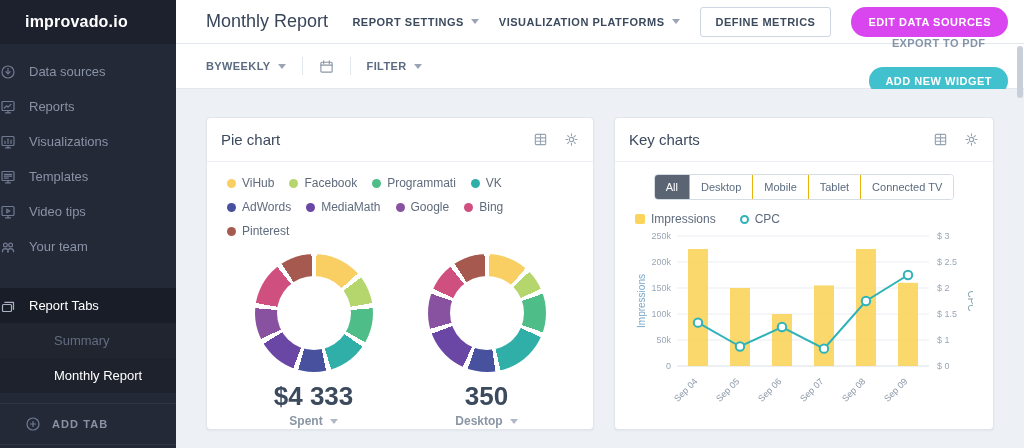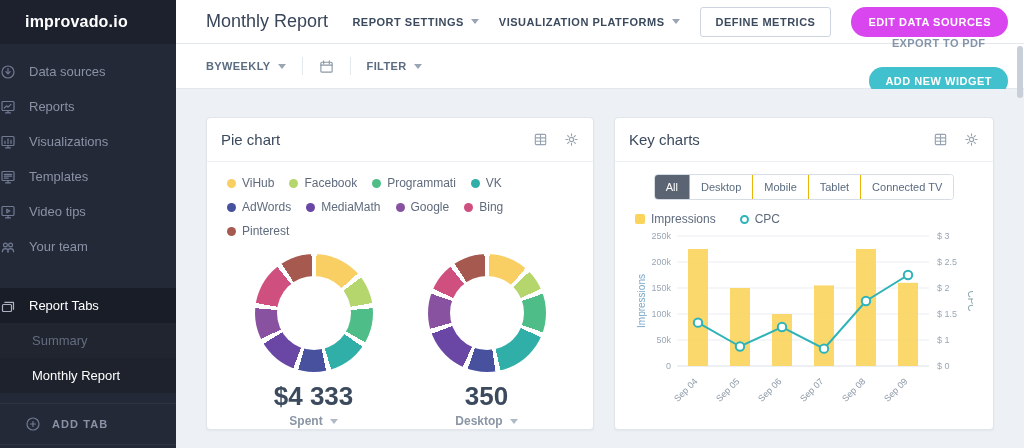--- a/index.html
+++ b/index.html
@@ -12,21 +12,21 @@
   
   .sidebar { position:absolute; left:0; top:0; bottom:0; width:176px; background:#232936; color:#8a92a6; }
   .logo { height:44px; background:#1c212d; color:#fff; font-size:16px; font-weight:bold;
     display:flex; align-items:center; padding-left:25px; letter-spacing:.2px; }
   .side-menu { padding-top:10px; }
   .side-item { height:35px; display:flex; align-items:center; gap:13px; 
     font-size:13px; cursor:pointer; }
   .side-item .icon { width:16px; height:16px; color:#707a92; flex:0 0 16px; }
   .side-item.active { background:#191d27; color:#fff;margin-top:24px; }
   .side-item.active .icon { color:#aab2c4; }
-  .side-sub { height:35px; display:flex; align-items:center; padding-left:32px; font-size:13px;
+  .side-sub { height:35px; display:flex; align-items:center; padding-left:54px; font-size:13px;
     background:#20252f; color:#636c80; cursor:pointer; }
   .side-sub.active { color:#ffffff; background:#1d222c; }
   .add-tab { margin-top:10px; height:42px; border-top:1px solid #2e3442; border-bottom:1px solid #2e3442;
     display:flex; align-items:center; gap:11px; padding-left:25px; font-size:11px; font-weight:bold;
     letter-spacing:1.1px; color:#8a92a6; cursor:pointer; }
   .add-tab .icon { width:16px; height:16px; color:#707a92; }
 
   
   .topbar { position:absolute; left:176px; right:0; top:0; height:44px; background:#fff;
     border-bottom:1px solid #e3e8ee; display:flex; align-items:center; padding:0 16px 0 30px; }

